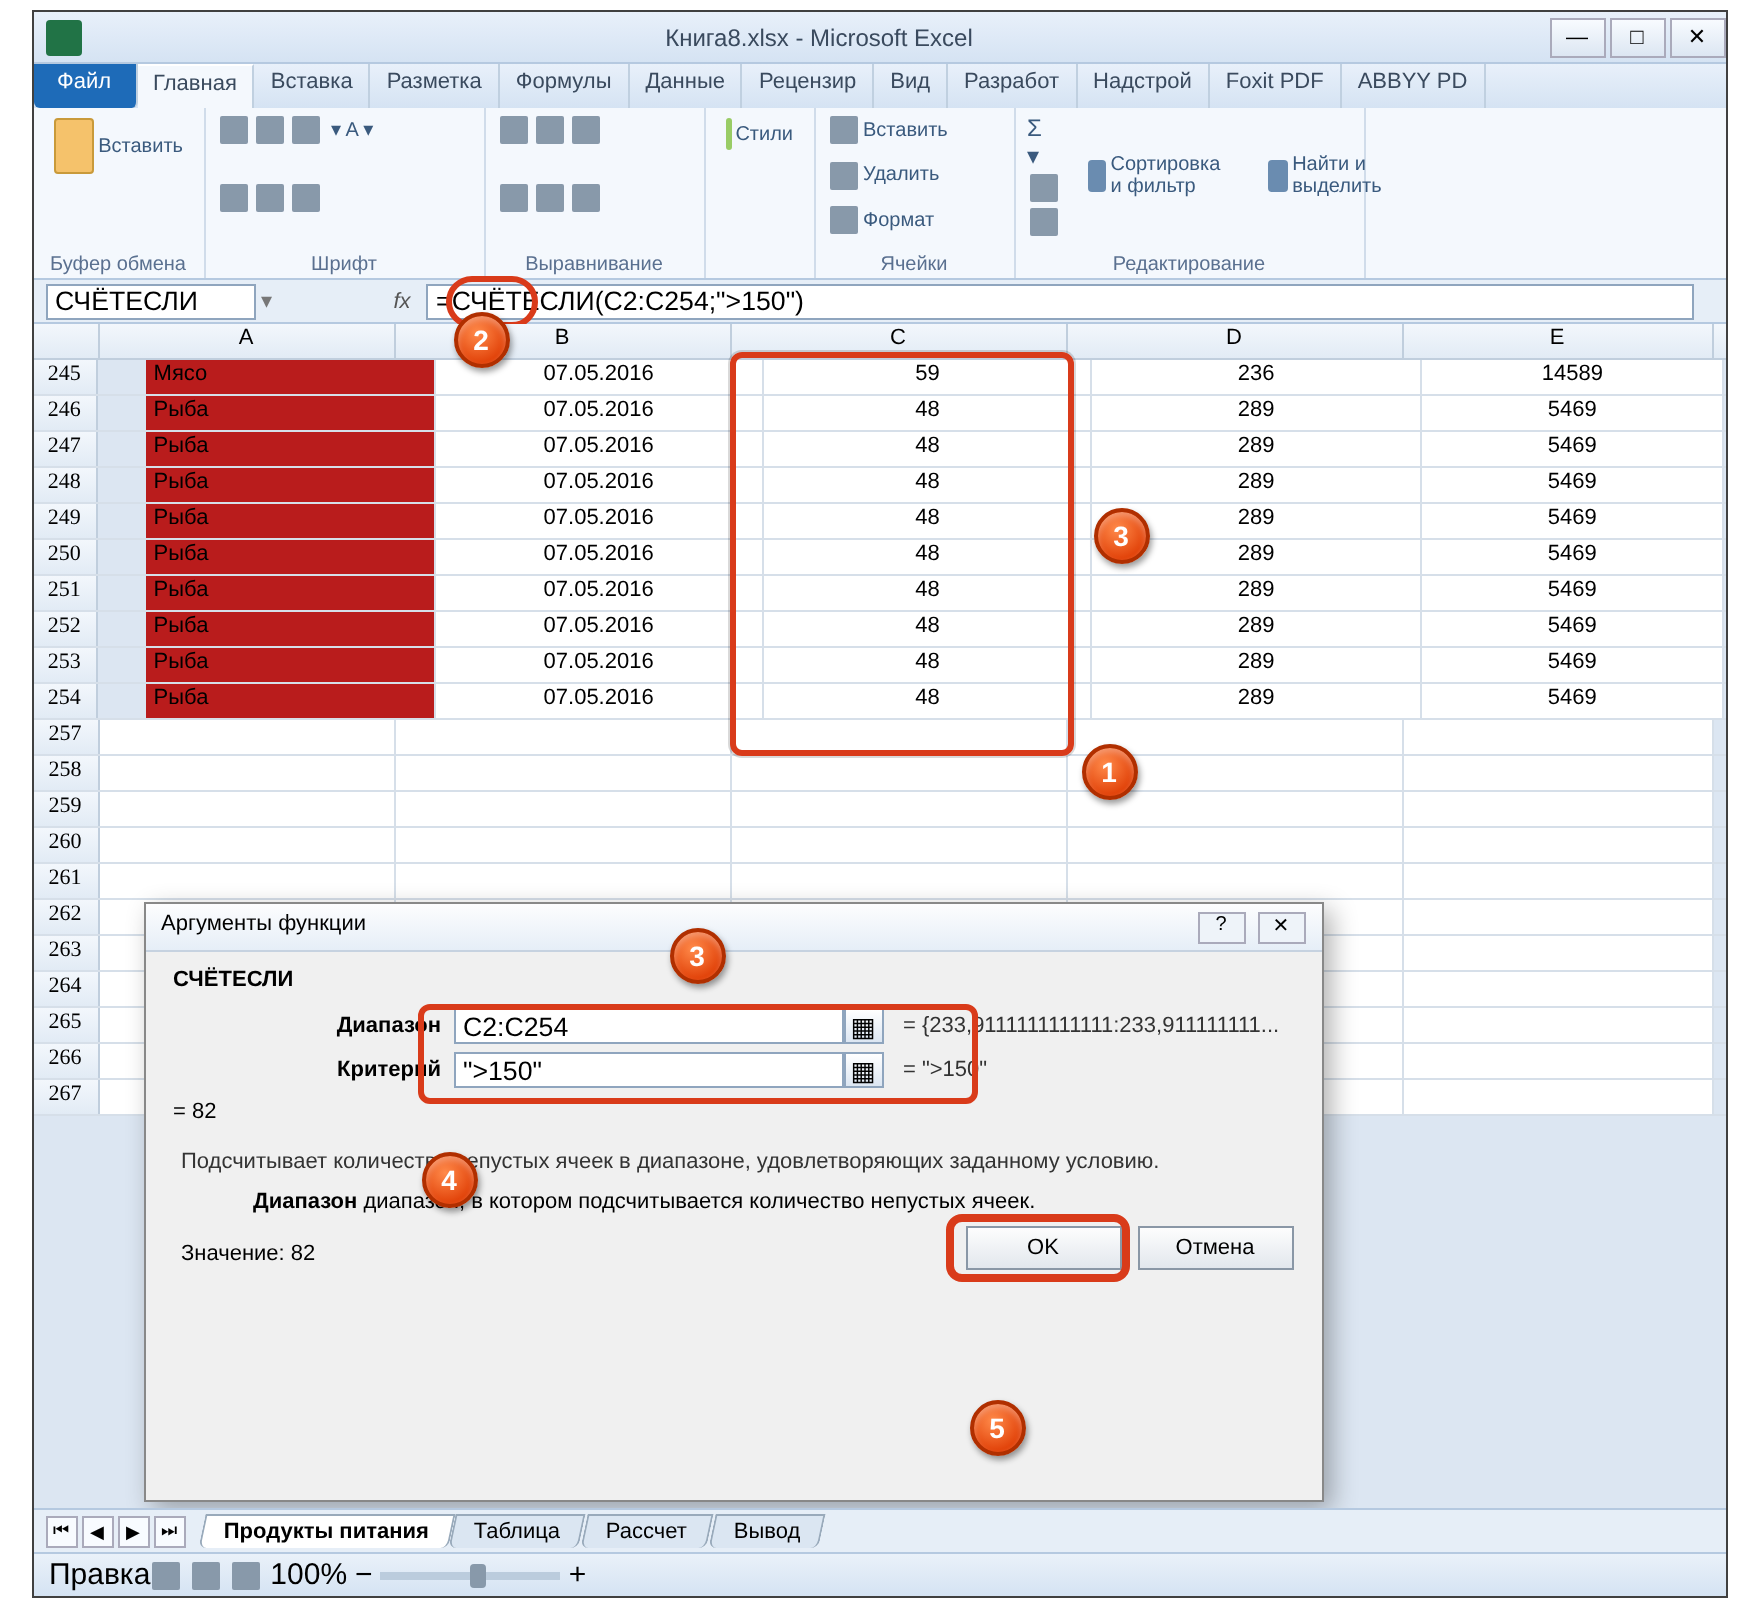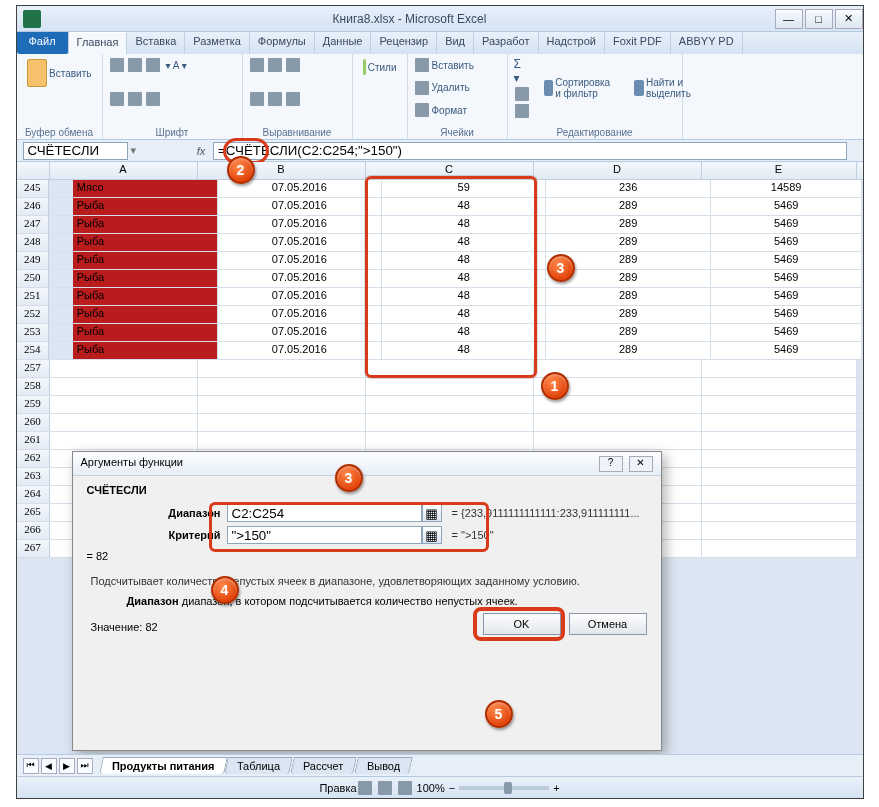--- a/index.html
+++ b/index.html
@@ -69,21 +69,21 @@
 .ok-highlight { position:absolute; right:96px; bottom:4px; width:92px; height:34px; border:4px solid #d93b1a; border-radius:8px; pointer-events:none; }
 
 .sheettabs { position:absolute; bottom:22px; left:0; right:0; height:22px; background:#e6eef7; display:flex; align-items:center; font-size:11px; border-top:1px solid #b5c9e0; }
 .nav-arrows { display:flex; margin:0 6px; }
 .nav-arrows span { width:16px;height:16px;border:1px solid #aab;margin-right:2px;background:#f8fbff;font-size:9px;display:flex;align-items:center;justify-content:center; }
 .sheet { padding:2px 10px; border:1px solid #9ab; border-bottom:none; background:#fff; margin-right:1px; border-radius:0 0 4px 4px; transform:skewX(-12deg); }
 .sheet span { display:inline-block; transform:skewX(12deg); }
 .sheet.active { font-weight:bold; background:#fff; }
 .sheet.inactive { background:#dbe6f2; }
 
-.statusbar { position:absolute; bottom:0; left:0; right:0; height:22px; background:linear-gradient(#eaf1f9,#d5e3f3); border-top:1px solid #b5c9e0; font-size:11px; padding:3px 8px; display:flex; justify-content:center; align-items:center; }
+.statusbar { position:absolute; bottom:0; left:0; right:0; height:22px; background:linear-gradient(#eaf1f9,#d5e3f3); border-top:1px solid #b5c9e0; font-size:15px; padding:3px 8px; display:flex; justify-content:flex-start; align-items:center; }
 .zoom { display:flex;align-items:center;gap:4px; }
 .zoombar { width:90px;height:4px;background:#bcd;position:relative; }
 .zoombar::after{content:'';position:absolute;left:45px;top:-4px;width:8px;height:12px;background:#89a;border-radius:2px;}
 </style>
 </head>
 <body>
 
 <div class="window">
 
   <div class="titlebar">

